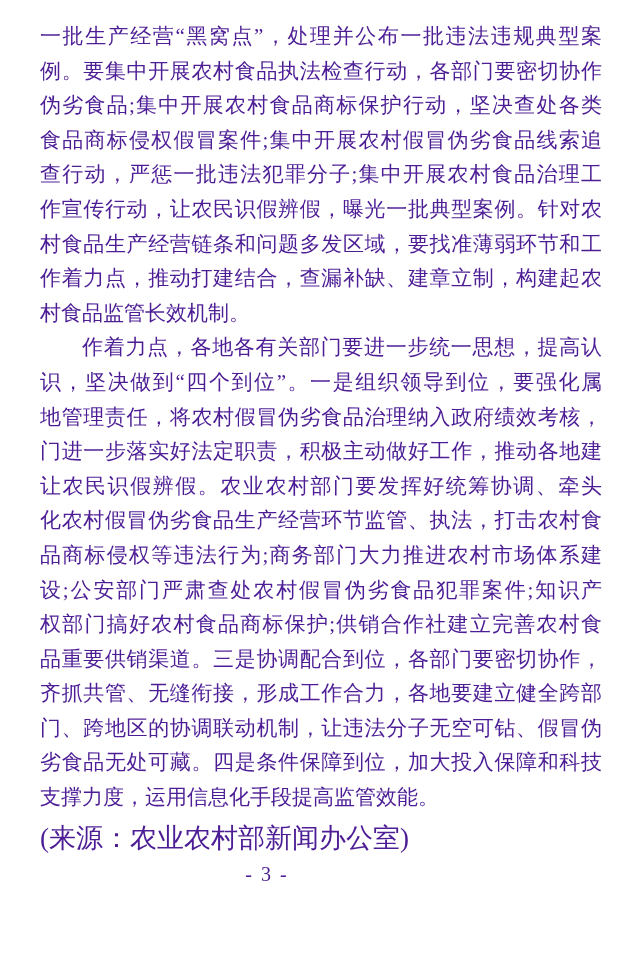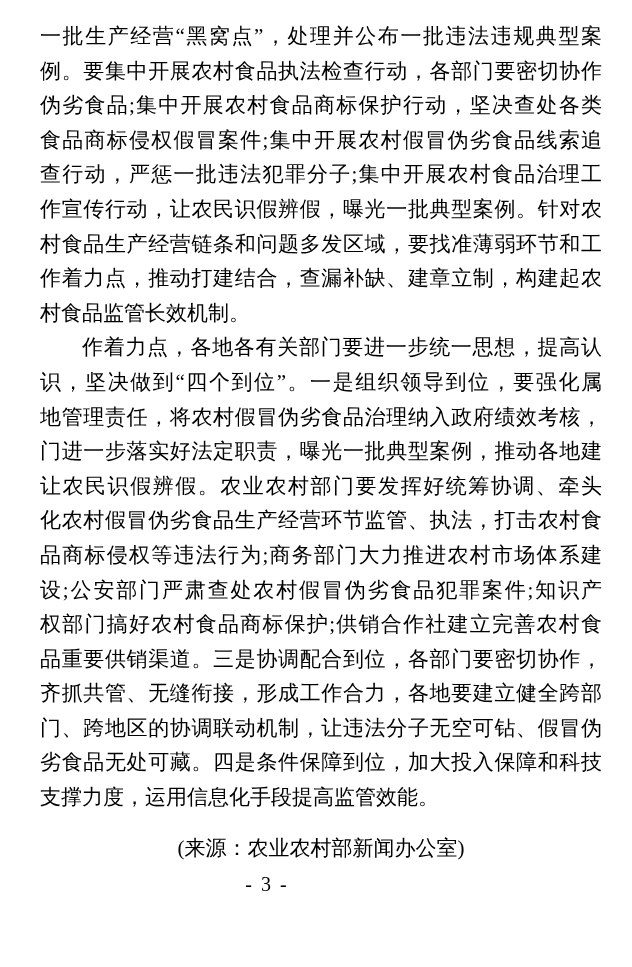--- a/index.html
+++ b/index.html
@@ -32,55 +32,55 @@
     overflow: hidden;
   }
   .line.indent {
     text-indent: 42px;
   }
   .line.last {
     text-align: center;
     text-align-last: left;
   }
   .attribution {
-    font-size: 21px;
+    font-size: 27px;
     line-height: 34.6px;
     height: 34.6px;
-    text-align: center;
-    margin-top: 16px;
+    text-align: left;
+    margin-top: 6px;
   }
   .page-number {
     position: relative;
     left: -54px;
     font-size: 20px;
     line-height: 34px;
     height: 34px;
     text-align: center;
     margin-top: 2px;
     letter-spacing: 2px;
   }
 </style>
 </head>
 <body>
 
-<div class="page" style="background: rgb(255, 255, 255); color: #000000;">
+<div class="page" style="background: rgb(255, 255, 255); color: #4c1d95;">
   <div class="doc-body" id="doc-body">
       <div class="line">一批生产经营“黑窝点”，处理并公布一批违法违规典型案</div>
       <div class="line">例。要集中开展农村食品执法检查行动，各部门要密切协作</div>
       <div class="line">伪劣食品;集中开展农村食品商标保护行动，坚决查处各类</div>
       <div class="line">食品商标侵权假冒案件;集中开展农村假冒伪劣食品线索追</div>
       <div class="line">查行动，严惩一批违法犯罪分子;集中开展农村食品治理工</div>
       <div class="line">作宣传行动，让农民识假辨假，曝光一批典型案例。针对农</div>
       <div class="line">村食品生产经营链条和问题多发区域，要找准薄弱环节和工</div>
       <div class="line">作着力点，推动打建结合，查漏补缺、建章立制，构建起农</div>
       <div class="line last">村食品监管长效机制。</div>
       <div class="line indent">作着力点，各地各有关部门要进一步统一思想，提高认</div>
       <div class="line">识，坚决做到“四个到位”。一是组织领导到位，要强化属</div>
       <div class="line">地管理责任，将农村假冒伪劣食品治理纳入政府绩效考核，</div>
-      <div class="line">门进一步落实好法定职责，曝光一批典型案例，推动各地建</div>
+      <div class="line">门进一步落实好法定职责，积极主动做好工作，推动各地建</div>
       <div class="line">让农民识假辨假。农业农村部门要发挥好统筹协调、牵头</div>
       <div class="line">化农村假冒伪劣食品生产经营环节监管、执法，打击农村食</div>
       <div class="line">品商标侵权等违法行为;商务部门大力推进农村市场体系建</div>
       <div class="line">设;公安部门严肃查处农村假冒伪劣食品犯罪案件;知识产</div>
       <div class="line">权部门搞好农村食品商标保护;供销合作社建立完善农村食</div>
       <div class="line">品重要供销渠道。三是协调配合到位，各部门要密切协作，</div>
       <div class="line">齐抓共管、无缝衔接，形成工作合力，各地要建立健全跨部</div>
       <div class="line">门、跨地区的协调联动机制，让违法分子无空可钻、假冒伪</div>
       <div class="line">劣食品无处可藏。四是条件保障到位，加大投入保障和科技</div>
       <div class="line last">支撑力度，运用信息化手段提高监管效能。</div>

